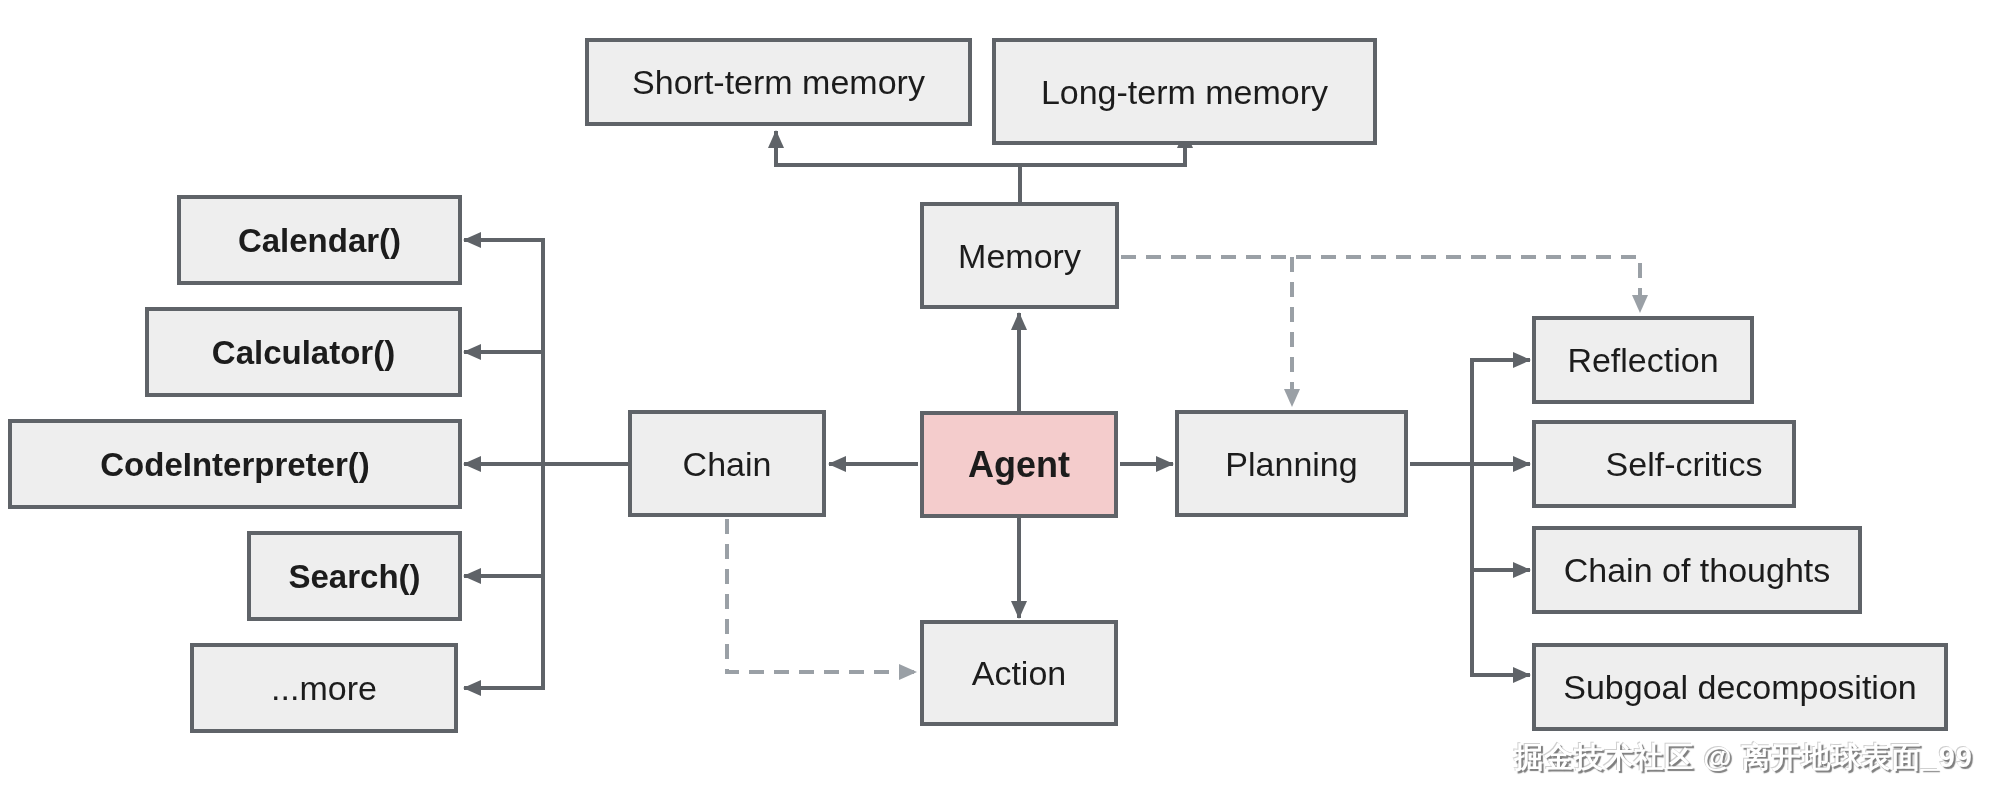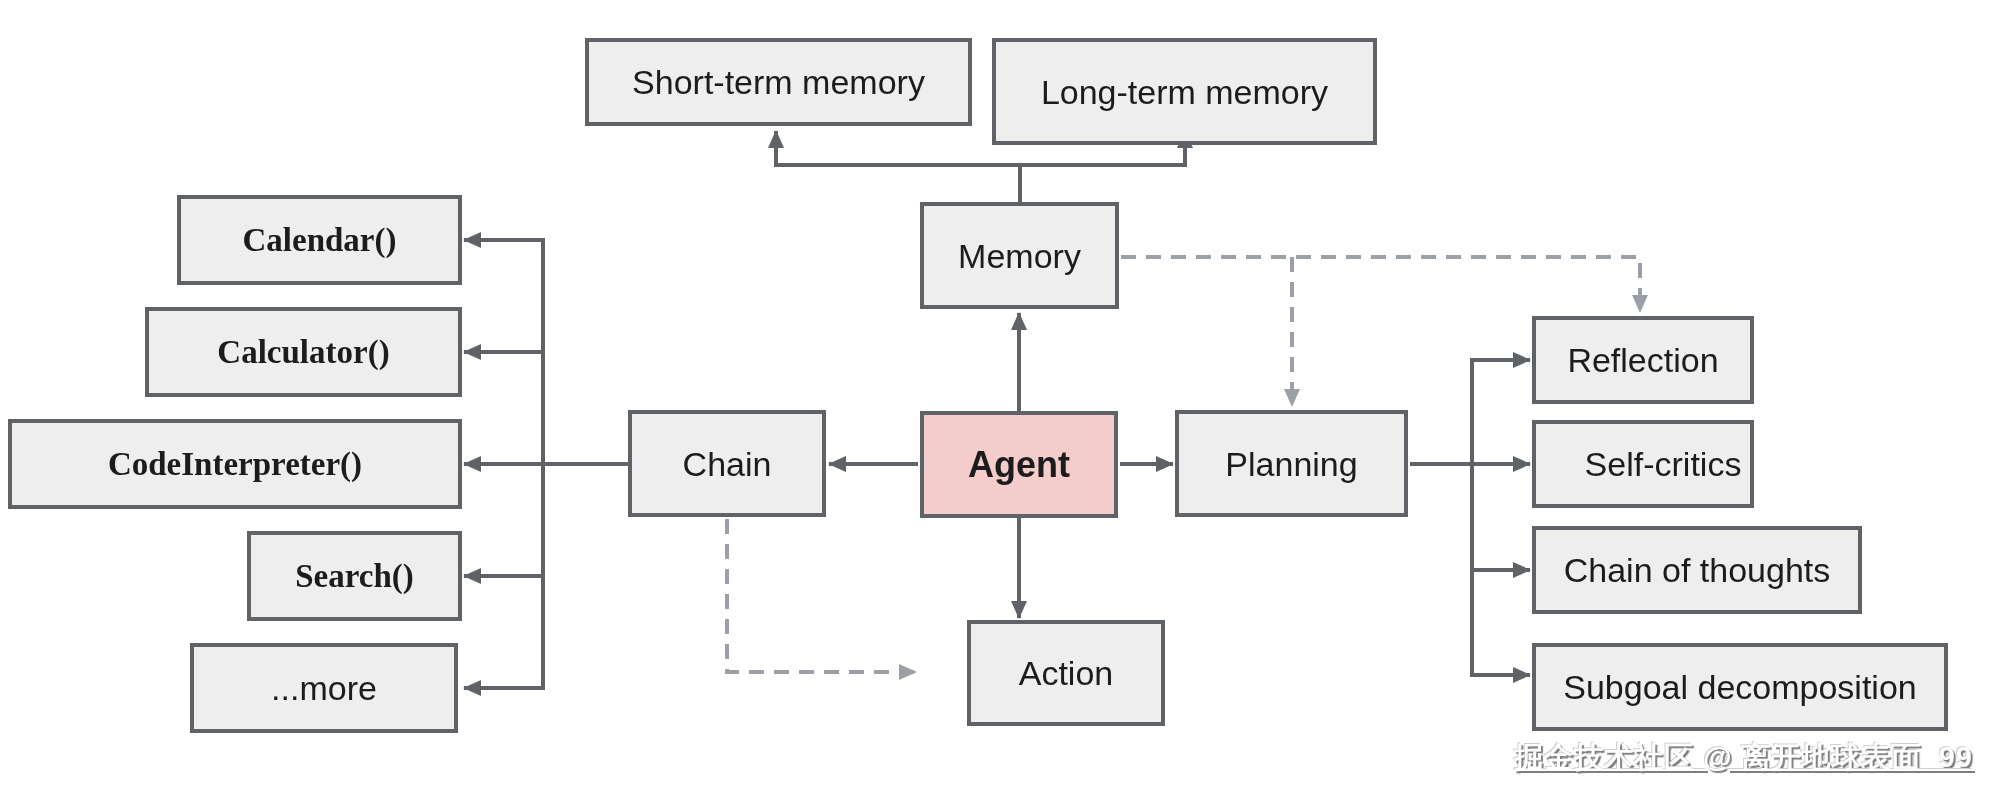--- a/index.html
+++ b/index.html
@@ -32,39 +32,38 @@
     align-items: center;
     justify-content: center;
     background: var(--box-fill);
     border: 4px solid var(--box-border);
     color: var(--text);
     font-size: 34px;
     line-height: 1;
     white-space: nowrap;
   }
   .node.mono {
-    font-family: Liberation Serif, serif;
+    font-family: Liberation Sans, sans-serif;
     font-weight: 700;
     font-size: 33px;
   }
   .node.agent {
     background: var(--agent-fill);
     font-weight: 700;
     font-size: 36px;
   }
   #watermark {
     position: absolute;
     right: 26px;
     top: 738px;
     font-size: 29px;
     font-weight: 700;
     color: #ffffff;
     text-shadow: 2px 2px 1px #7e7e7e, -1px -1px 0 #cfcfcf;
     letter-spacing: 1px;
-    text-decoration: underline;
   }
 </style>
 </head>
 <body>
 
 <div id="stage">
 
   <svg id="wires" viewBox="0 0 1999 793" xmlns="http://www.w3.org/2000/svg">
     <defs>
       <marker id="ah-dark" viewBox="0 0 18 16" refX="17" refY="8" markerWidth="18" markerHeight="16" markerUnits="userSpaceOnUse" orient="auto">
@@ -107,31 +106,31 @@
       <line x1="1292" y1="257" x2="1292" y2="406" marker-end="url(#ah-gray)"></line>
       <path d="M727,519 L727,672 L916,672" marker-end="url(#ah-gray)"></path>
     </g>
   </svg>
 
   <div class="node" style="left:585px; top:38px; width:387px; height:88px;">Short-term memory</div>
   <div class="node" style="left:992px; top:38px; width:385px; height:107px;">Long-term memory</div>
 
   <div class="node" style="left:920px; top:202px; width:199px; height:107px;">Memory</div>
   <div class="node agent" style="left:920px; top:411px; width:198px; height:107px;">Agent</div>
-  <div class="node" style="left:920px; top:620px; width:198px; height:106px;margin-left:47px;">Action</div>
+  <div class="node" style="left:920px; top:620px; width:198px; height:106px;">Action</div>
 
   <div class="node" style="left:628px; top:410px; width:198px; height:107px;">Chain</div>
 
   <div class="node mono" style="left:177px; top:195px; width:285px; height:90px;">Calendar()</div>
   <div class="node mono" style="left:145px; top:307px; width:317px; height:90px;">Calculator()</div>
   <div class="node mono" style="left:8px; top:419px; width:454px; height:90px;">CodeInterpreter()</div>
   <div class="node mono" style="left:247px; top:531px; width:215px; height:90px;">Search()</div>
   <div class="node" style="left:190px; top:643px; width:268px; height:90px;">...more</div>
 
   <div class="node" style="left:1175px; top:410px; width:233px; height:107px;">Planning</div>
 
   <div class="node" style="left:1532px; top:316px; width:222px; height:88px;">Reflection</div>
-  <div class="node" style="left:1532px; top:420px; width:222px; height:88px;padding-left:40px;">Self-critics</div>
+  <div class="node" style="left:1532px; top:420px; width:264px; height:88px;padding-left:40px;">Self-critics</div>
   <div class="node" style="left:1532px; top:526px; width:330px; height:88px;">Chain of thoughts</div>
   <div class="node" style="left:1532px; top:631px; width:416px; height:88px;margin-top:12px;">Subgoal decomposition</div>
 
   <div id="watermark">掘金技术社区 @ 离开地球表面_99</div>
 </div>
 
 </body></html>

